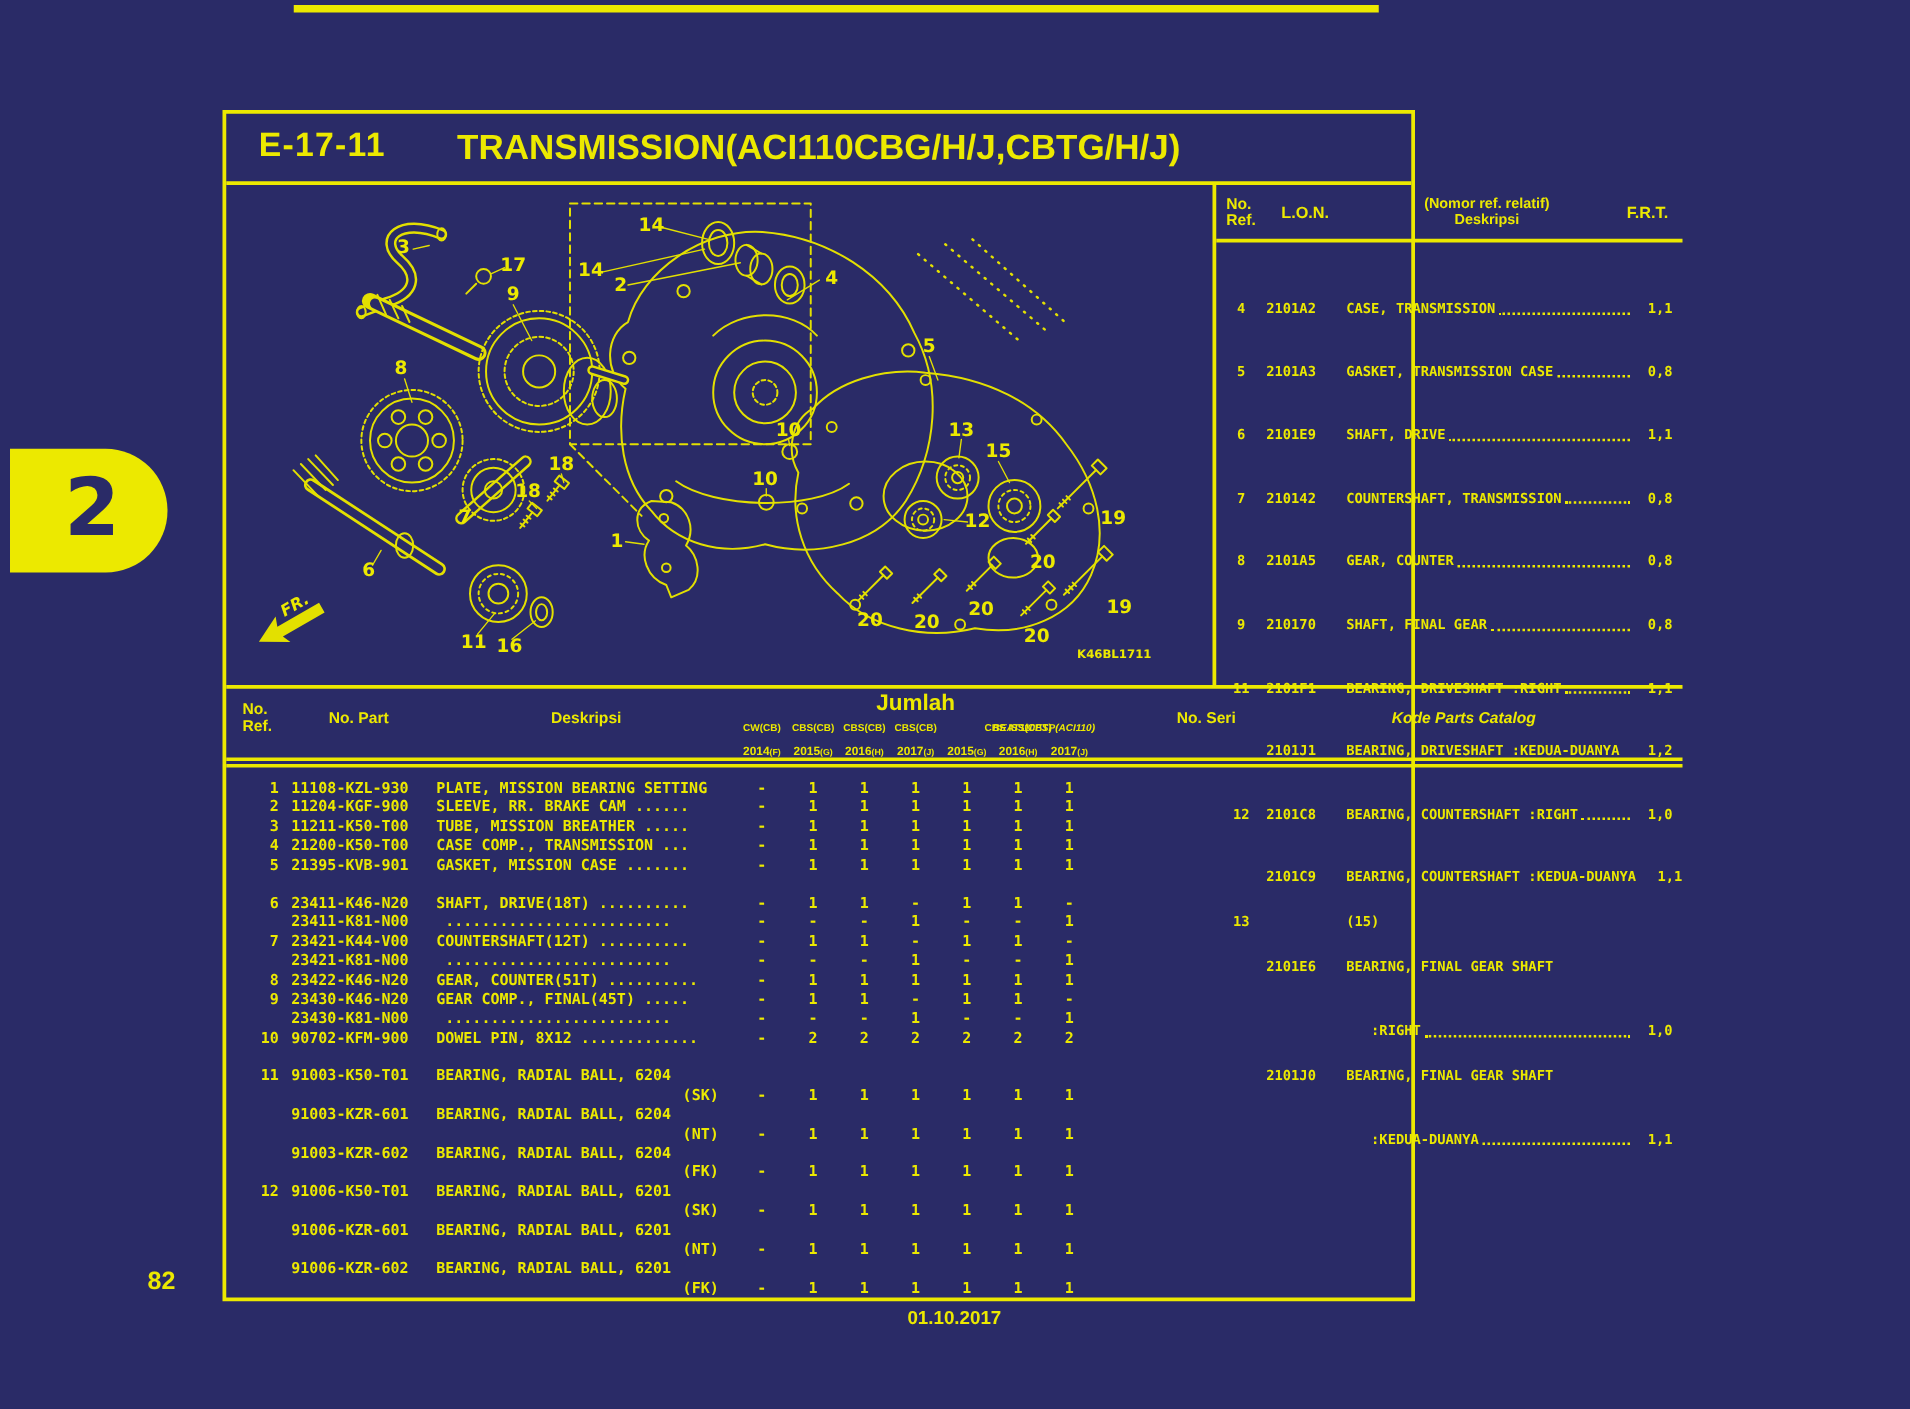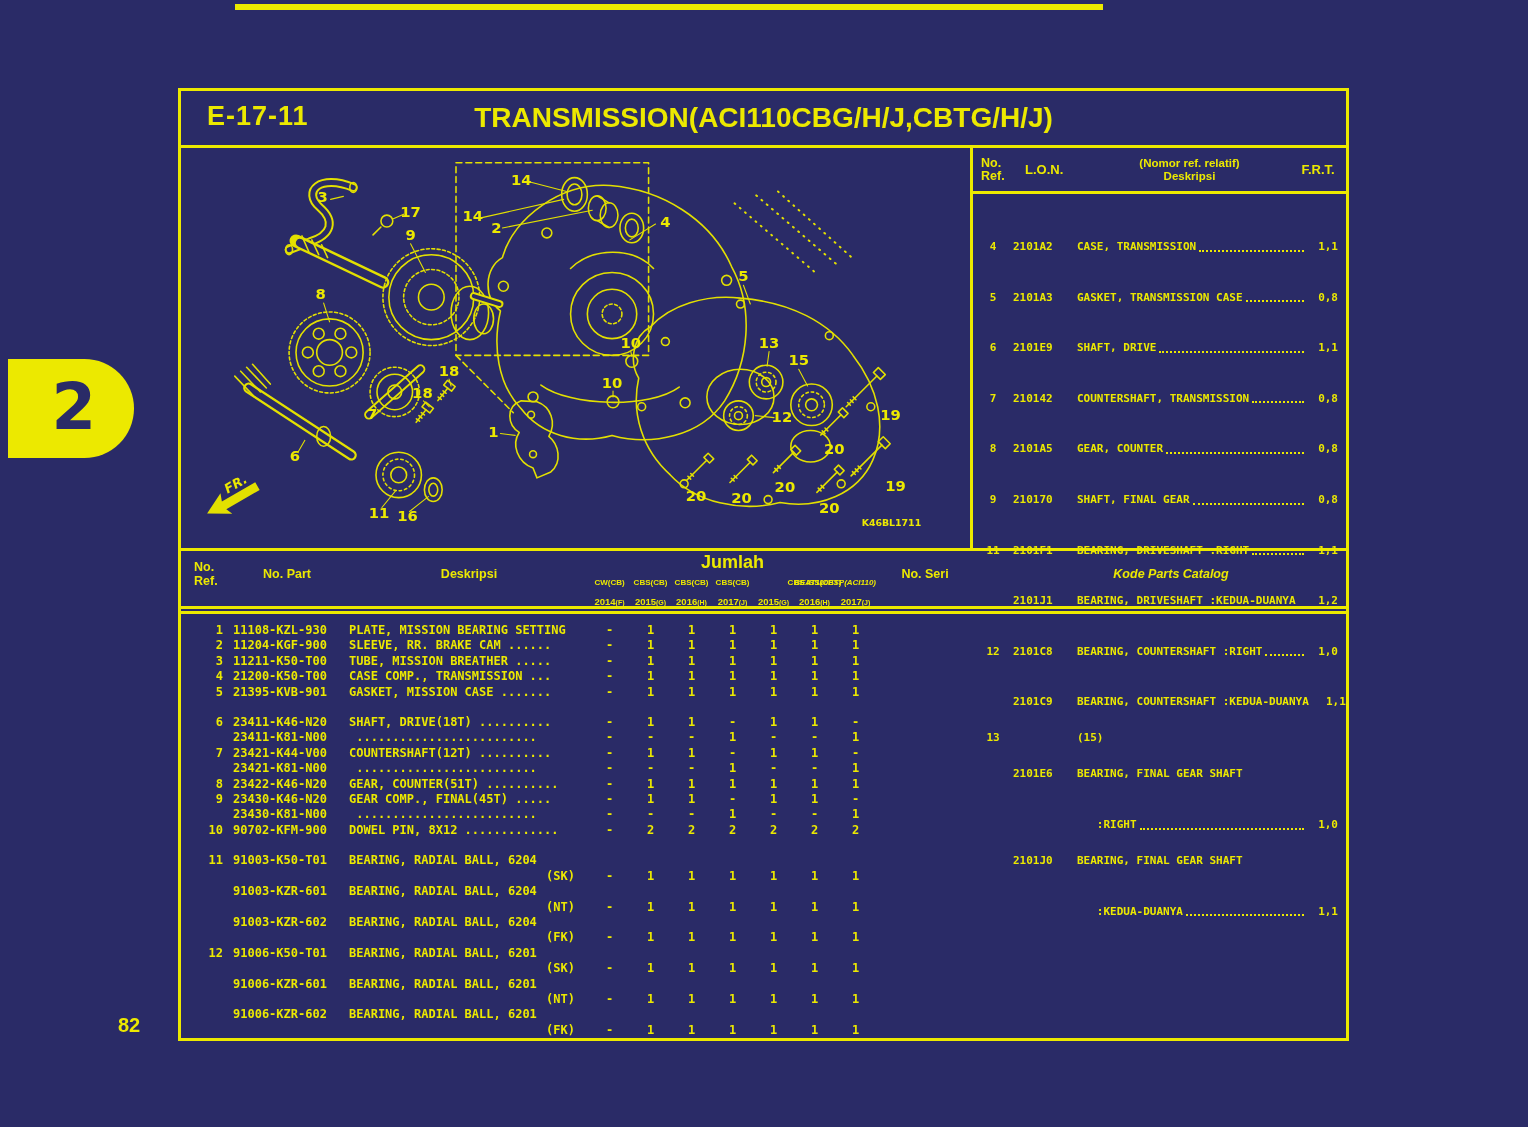--- a/index.html
+++ b/index.html
@@ -4,21 +4,21 @@
 <style>
   :root{ --y:#ece900; --l:#e3e000; --bg:#2a2b67; }
   html,body{margin:0;padding:0;background:var(--bg);}
   .page{position:relative;width:1528px;height:1127px;background:var(--bg);overflow:hidden;
         font-family:"Liberation Sans",sans-serif;color:var(--y);}
   .topstrip{position:absolute;left:235px;top:4px;width:868px;height:6px;background:var(--y);}
   .tab{position:absolute;left:8px;top:359px;width:126px;height:99px;background:var(--y);
        border-radius:0 50px 50px 0;}
   .tab span{display:block;color:var(--bg);font-size:64px;font-weight:bold;line-height:96px;
        text-align:right;padding-right:38px;font-family:"DejaVu Sans",sans-serif;}
-  .mainbox{position:absolute;left:178px;top:88px;width:1171px;height:953px;
+  .mainbox{position:absolute;left:178px;top:88px;width:954px;height:953px;
        border:3px solid var(--y);box-sizing:border-box;}
   .titlebar{position:relative;height:54px;border-bottom:3px solid var(--y);}
   .code{position:absolute;left:26px;top:10px;font-size:27px;font-weight:bold;letter-spacing:1px;}
   .title{position:absolute;left:0;right:0;top:11px;text-align:center;font-size:28px;font-weight:bold;}
   
   .diagwrap{position:absolute;left:0;top:57px;width:789px;height:400px;}
   #diagram{width:789px;height:400px;display:block;}
   #diagram *{stroke:var(--l);fill:none;stroke-width:1.6px;stroke-linecap:round;stroke-linejoin:round;}
   #diagram text{fill:var(--y);stroke:none;font-weight:bold;font-family:"DejaVu Sans",sans-serif;}
   #callouts text{font-size:15px;}
@@ -53,21 +53,21 @@
   .ph-no{position:absolute;left:13px;top:9px;font-size:12.5px;line-height:14px;}
   .ph-part{position:absolute;left:52px;width:108px;top:16px;text-align:center;font-size:12.5px;}
   .ph-desc{position:absolute;left:168px;width:240px;top:16px;text-align:center;font-size:12.5px;}
   .ph-jumlah{position:absolute;left:408px;width:287px;top:1px;text-align:center;font-size:18px;}
   .ph-model{position:absolute;left:408px;width:287px;top:27px;text-align:right;font-size:8px;font-style:italic;}
   .ph-variants{position:absolute;left:408px;top:27px;white-space:nowrap;}
   .vcell{display:inline-block;text-align:center;font-size:8px;vertical-align:top;}
   .ph-years{position:absolute;left:408px;top:40px;white-space:nowrap;}
   .ycell{display:inline-block;width:41px;text-align:center;font-size:9.5px;}
   .ycell small{font-size:7px;}
-  .ph-seri{position:absolute;left:684px;width:120px;top:16px;text-align:center;font-size:12.5px;}
+  .ph-seri{position:absolute;left:724px;width:120px;top:16px;text-align:center;font-size:12.5px;}
   .ph-kode{position:absolute;left:900px;width:180px;top:16px;text-align:center;font-size:12.5px;font-style:italic;}
   .dline{height:8px;background:linear-gradient(to bottom,var(--y) 0 3px,transparent 3px 5px,var(--y) 5px 8px);}
   .pbody{padding-top:9px;font-family:"DejaVu Sans Mono",monospace;font-weight:bold;font-size:12px;}
   .prow{display:flex;line-height:15.4px;padding-left:14px;}
   .prow.gap{margin-top:15px;}
   .pref{width:28px;text-align:right;flex:none;}
   .ppart{width:108px;margin-left:10px;flex:none;}
   .pdesc{width:240px;margin-left:8px;white-space:pre;flex:none;}
   .pdesc.right{text-align:right;padding-right:14px;box-sizing:border-box;}
   .pqty{width:41px;text-align:center;flex:none;}
@@ -798,13 +798,14 @@
             <span class="pqty">1</span>
             <span class="pqty">1</span>
             <span class="pqty">1</span>
           </div>
         </div>
     </div>
 
   </div>
 
   <div class="pagenum">82</div>
+  <div class="date">01.10.2017</div>
 </div>
 
 </body></html>

